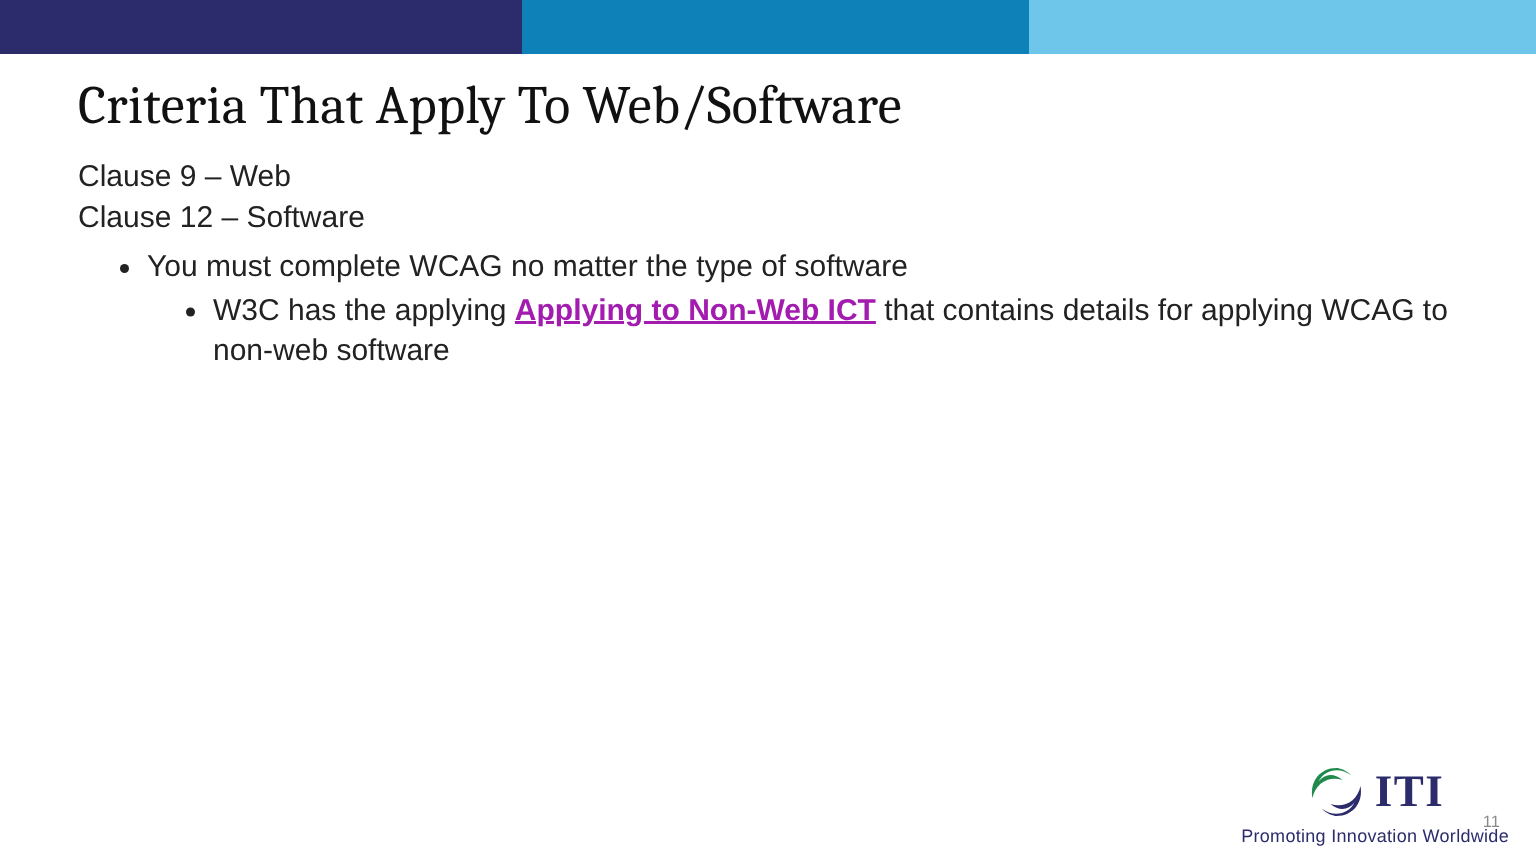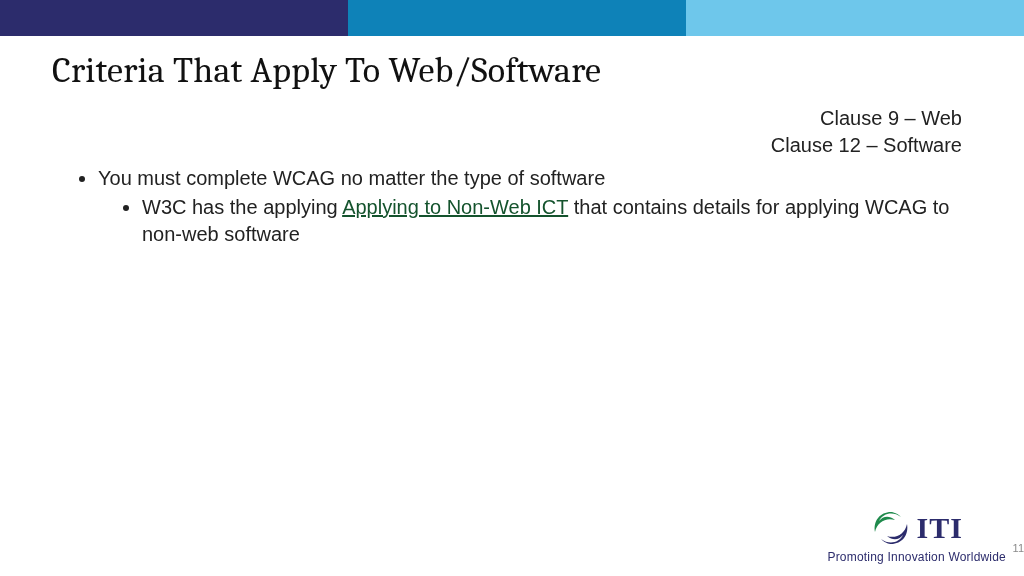--- a/index.html
+++ b/index.html
@@ -5,42 +5,42 @@
   * { margin: 0; padding: 0; box-sizing: border-box; }
   html, body { width: 1024px; height: 576px; font-family: "Segoe UI", "Helvetica Neue", Arial, sans-serif; background: #fff; color: #222; overflow: hidden; }
 
   
   .topbar { display: flex; height: 36px; width: 100%; }
   .topbar .seg1 { background: #2c2c6c; flex: 0 0 34%; }
   .topbar .seg2 { background: #0e82b8; flex: 0 0 33%; }
   .topbar .seg3 { background: #6ec7eb; flex: 0 0 33%; }
 
   
-  .content { padding: 14px 62px 0 52px; }
+  .content { padding: 14px 48px 0 52px; }
   h1.title { font-family: "Cambria", "Georgia", "Times New Roman", serif; font-weight: 400; font-size: 36px; letter-spacing: 0.2px; color: #111; margin-bottom: 14px; }
 
-  .clause-line { font-size: 20px; line-height: 1.35; color: #222; text-align: right; }
+  .clause-line { font-size: 20px; line-height: 1.35; color: #222; }
 
   ul.level1 { list-style: disc; margin: 6px 0 0 46px; font-size: 20px; line-height: 1.35; }
   ul.level1 > li { margin-bottom: 16px; }
   ul.level2 { list-style: disc; margin: 2px 0 0 44px; }
   ul.level2 > li { padding-right: 10px; }
 
-  a.inline-link { color: #14532d; text-decoration: underline; }
+  a.inline-link { color: #a21caf; text-decoration: underline; font-weight: bold; }
 
   
   .footer { position: absolute; right: 18px; bottom: 12px; display: flex; align-items: flex-end; margin-top: 48px; }
   .logo-wrap { display: flex; flex-direction: column; align-items: center; }
   .logo-row { display: flex; align-items: center; gap: 6px; }
   .logo-mark { width: 40px; height: 40px; position: relative; }
   .logo-mark svg { width: 100%; height: 100%; display: block; }
   .logo-text { font-family: "Georgia", "Times New Roman", serif; font-weight: 700; font-size: 30px; color: #2c2c6c; letter-spacing: 1px; line-height: 1; }
   .tagline { font-size: 12px; color: #2c2c6c; margin-top: 2px; letter-spacing: 0.2px; }
 
-  .page-number { position: absolute; right: 0; bottom: 22px; font-size: 11px; color: #8a8a8a; }
+  .page-number { position: absolute; right: 24px; bottom: 22px; font-size: 11px; color: #8a8a8a; }
 </style>
 </head>
 <body>
 
 <div class="topbar">
   <div class="seg1"></div>
   <div class="seg2"></div>
   <div class="seg3"></div>
 </div>
 

